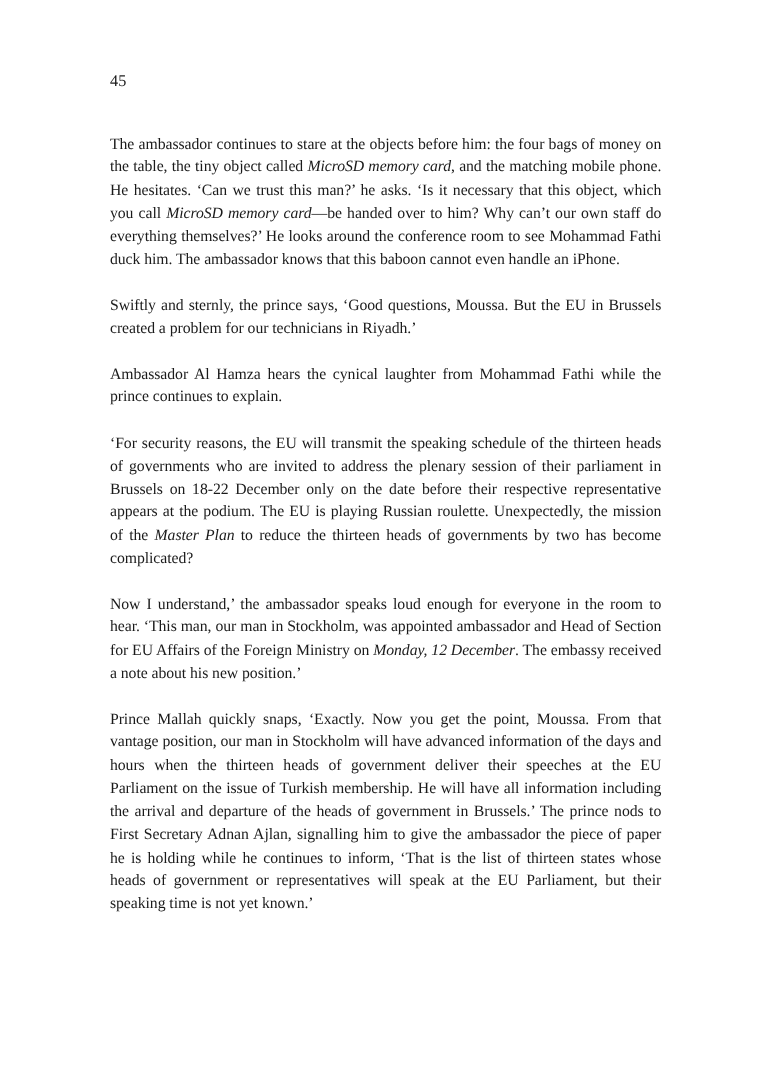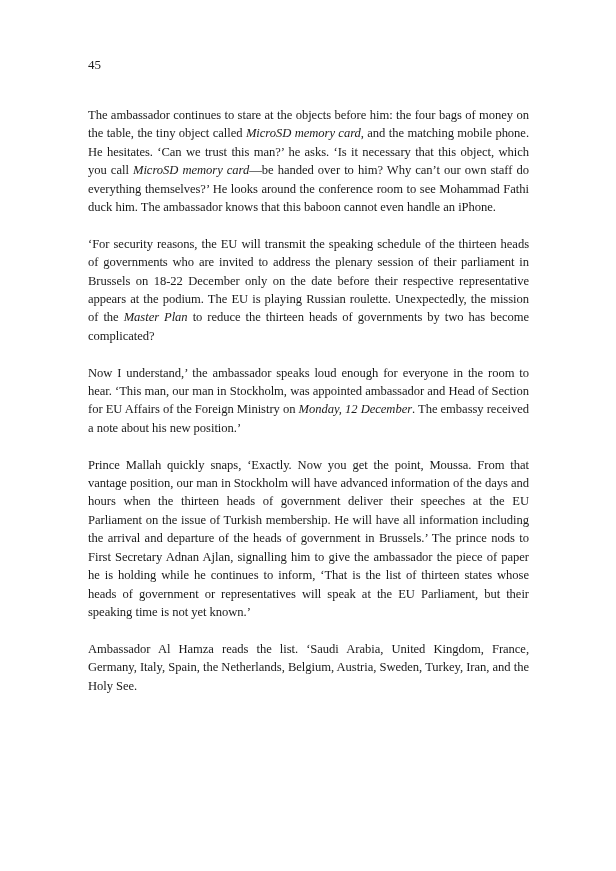--- a/index.html
+++ b/index.html
@@ -38,18 +38,19 @@
       margin-top: 40px;
     }
   </style>
 </head>
 <body>
 
 <div class="page">
   <div class="page-number">45</div>
   <div id="body-text">
       <p class="para"><span>The ambassador continues to stare at the objects before him: the four bags of money on the table, the tiny object called </span><em>MicroSD memory card</em><span>, and the matching mobile phone. He hesitates. ‘Can we trust this man?’ he asks. ‘Is it necessary that this object, which you call </span><em>MicroSD memory card</em><span>—be handed over to him? Why can’t our own staff do everything themselves?’ He looks around the conference room to see Mohammad Fathi duck him. The ambassador knows that this baboon cannot even handle an iPhone.</span></p>
+      <p class="para"><span>Swiftly and sternly, the prince says, ‘Good questions, Moussa. But the EU in Brussels created a problem for our technicians in Riyadh.’</span></p>
+      <p class="para"><span>Ambassador Al Hamza hears the cynical laughter from Mohammad Fathi while the prince continues to explain.</span></p>
       <p class="para"><span>‘For security reasons, the EU will transmit the speaking schedule of the thirteen heads of governments who are invited to address the plenary session of their parliament in Brussels on 18-22 December only on the date before their respective representative appears at the podium. The EU is playing Russian roulette. Unexpectedly, the mission of the </span><em>Master Plan</em><span> to reduce the thirteen heads of governments by two has become complicated?</span></p>
       <p class="para"><span>Now I understand,’ the ambassador speaks loud enough for everyone in the room to hear. ‘This man, our man in Stockholm, was appointed ambassador and Head of Section for EU Affairs of the Foreign Ministry on </span><em>Monday, 12 December</em><span>. The embassy received a note about his new position.’</span></p>
       <p class="para"><span>Prince Mallah quickly snaps, ‘Exactly. Now you get the point, Moussa. From that vantage position, our man in Stockholm will have advanced information of the days and hours when the thirteen heads of government deliver their speeches at the EU Parliament on the issue of Turkish membership. He will have all information including the arrival and departure of the heads of government in Brussels.’ The prince nods to First Secretary Adnan Ajlan, signalling him to give the ambassador the piece of paper he is holding while he continues to inform, ‘That is the list of thirteen states whose heads of government or representatives will speak at the EU Parliament, but their speaking time is not yet known.’</span></p>
-      <p class="para"><span>Ambassador Al Hamza reads the list. ‘Saudi Arabia, United Kingdom, France, Germany, Italy, Spain, the Netherlands, Belgium, Austria, Sweden, Turkey, Iran, and the Holy See.</span></p>
     </div>
 </div>
 
 </body></html>

